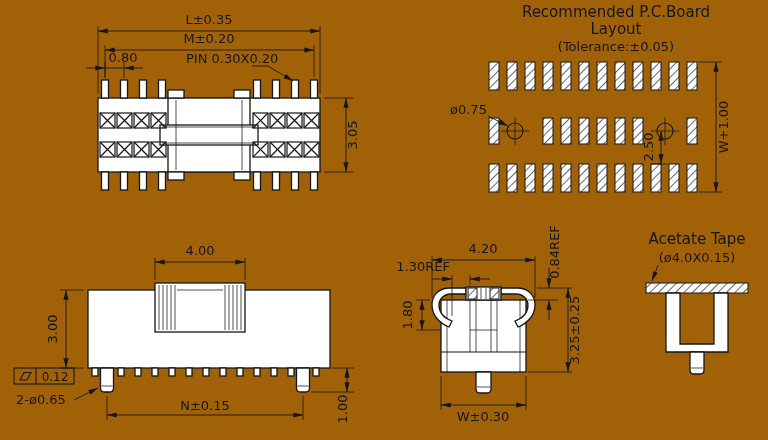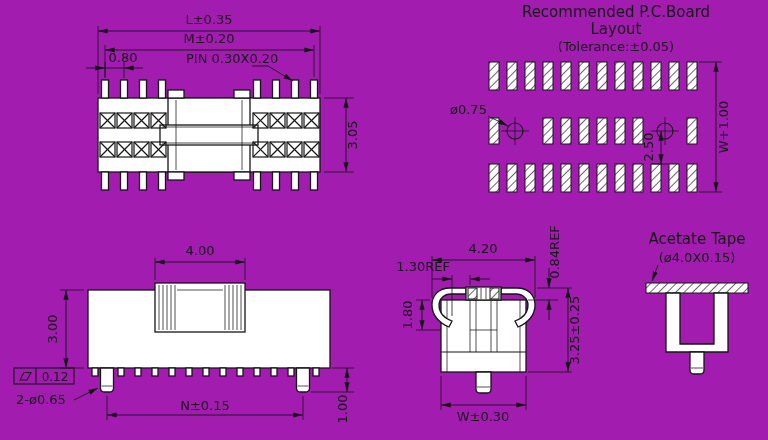--- a/index.html
+++ b/index.html
@@ -1,16 +1,16 @@
 <!DOCTYPE html>
 <html><head>
 <meta charset="utf-8">
 <style>
   html,body{margin:0;padding:0;background:#fff}
-  .stage{width:768px;height:440px;position:relative;background:#a21caf}
+  .stage{width:768px;height:440px;position:relative;background:#a16207}
   svg{display:block}
   .o{fill:#fff;stroke:#161616;stroke-width:1.3}
   .ln{fill:none;stroke:#161616;stroke-width:1.1}
   .thin{fill:none;stroke:#161616;stroke-width:.75}
   .dim{fill:none;stroke:#161616;stroke-width:.9}
   .ext{fill:none;stroke:#161616;stroke-width:.8}
   .sq{fill:none;stroke:#161616;stroke-width:1.2}
   .padln{stroke:#161616;stroke-width:1}
   text{font-family:"DejaVu Sans","Liberation Sans",sans-serif;font-size:13px;fill:#161616}
   .ttl{font-size:15px}

